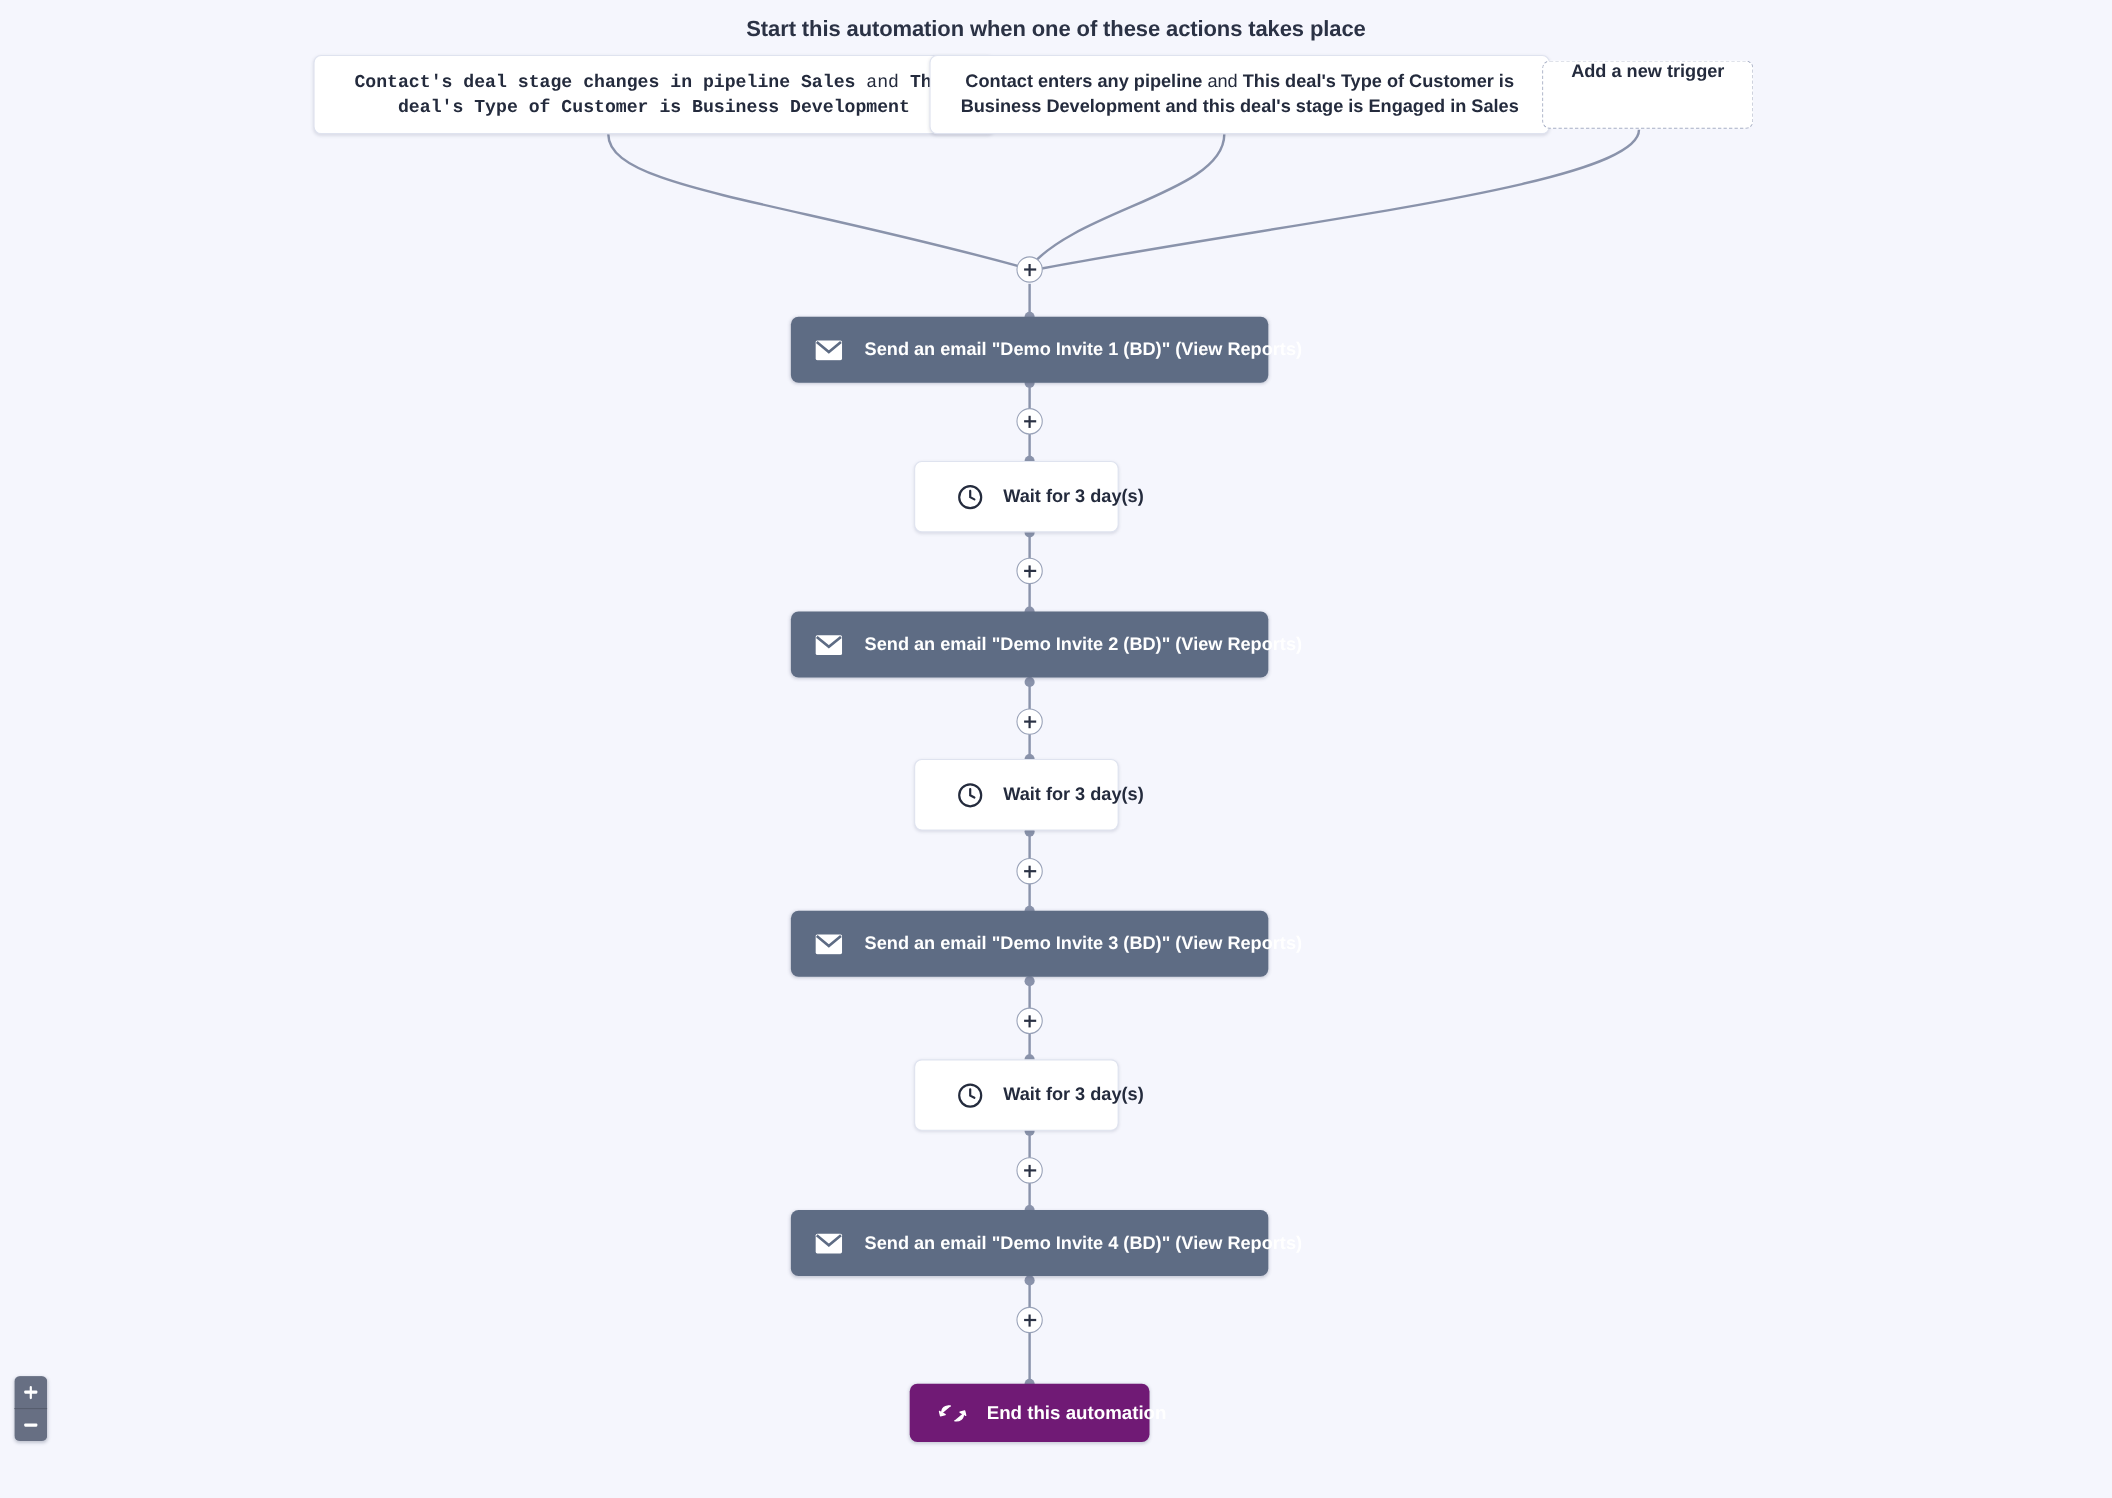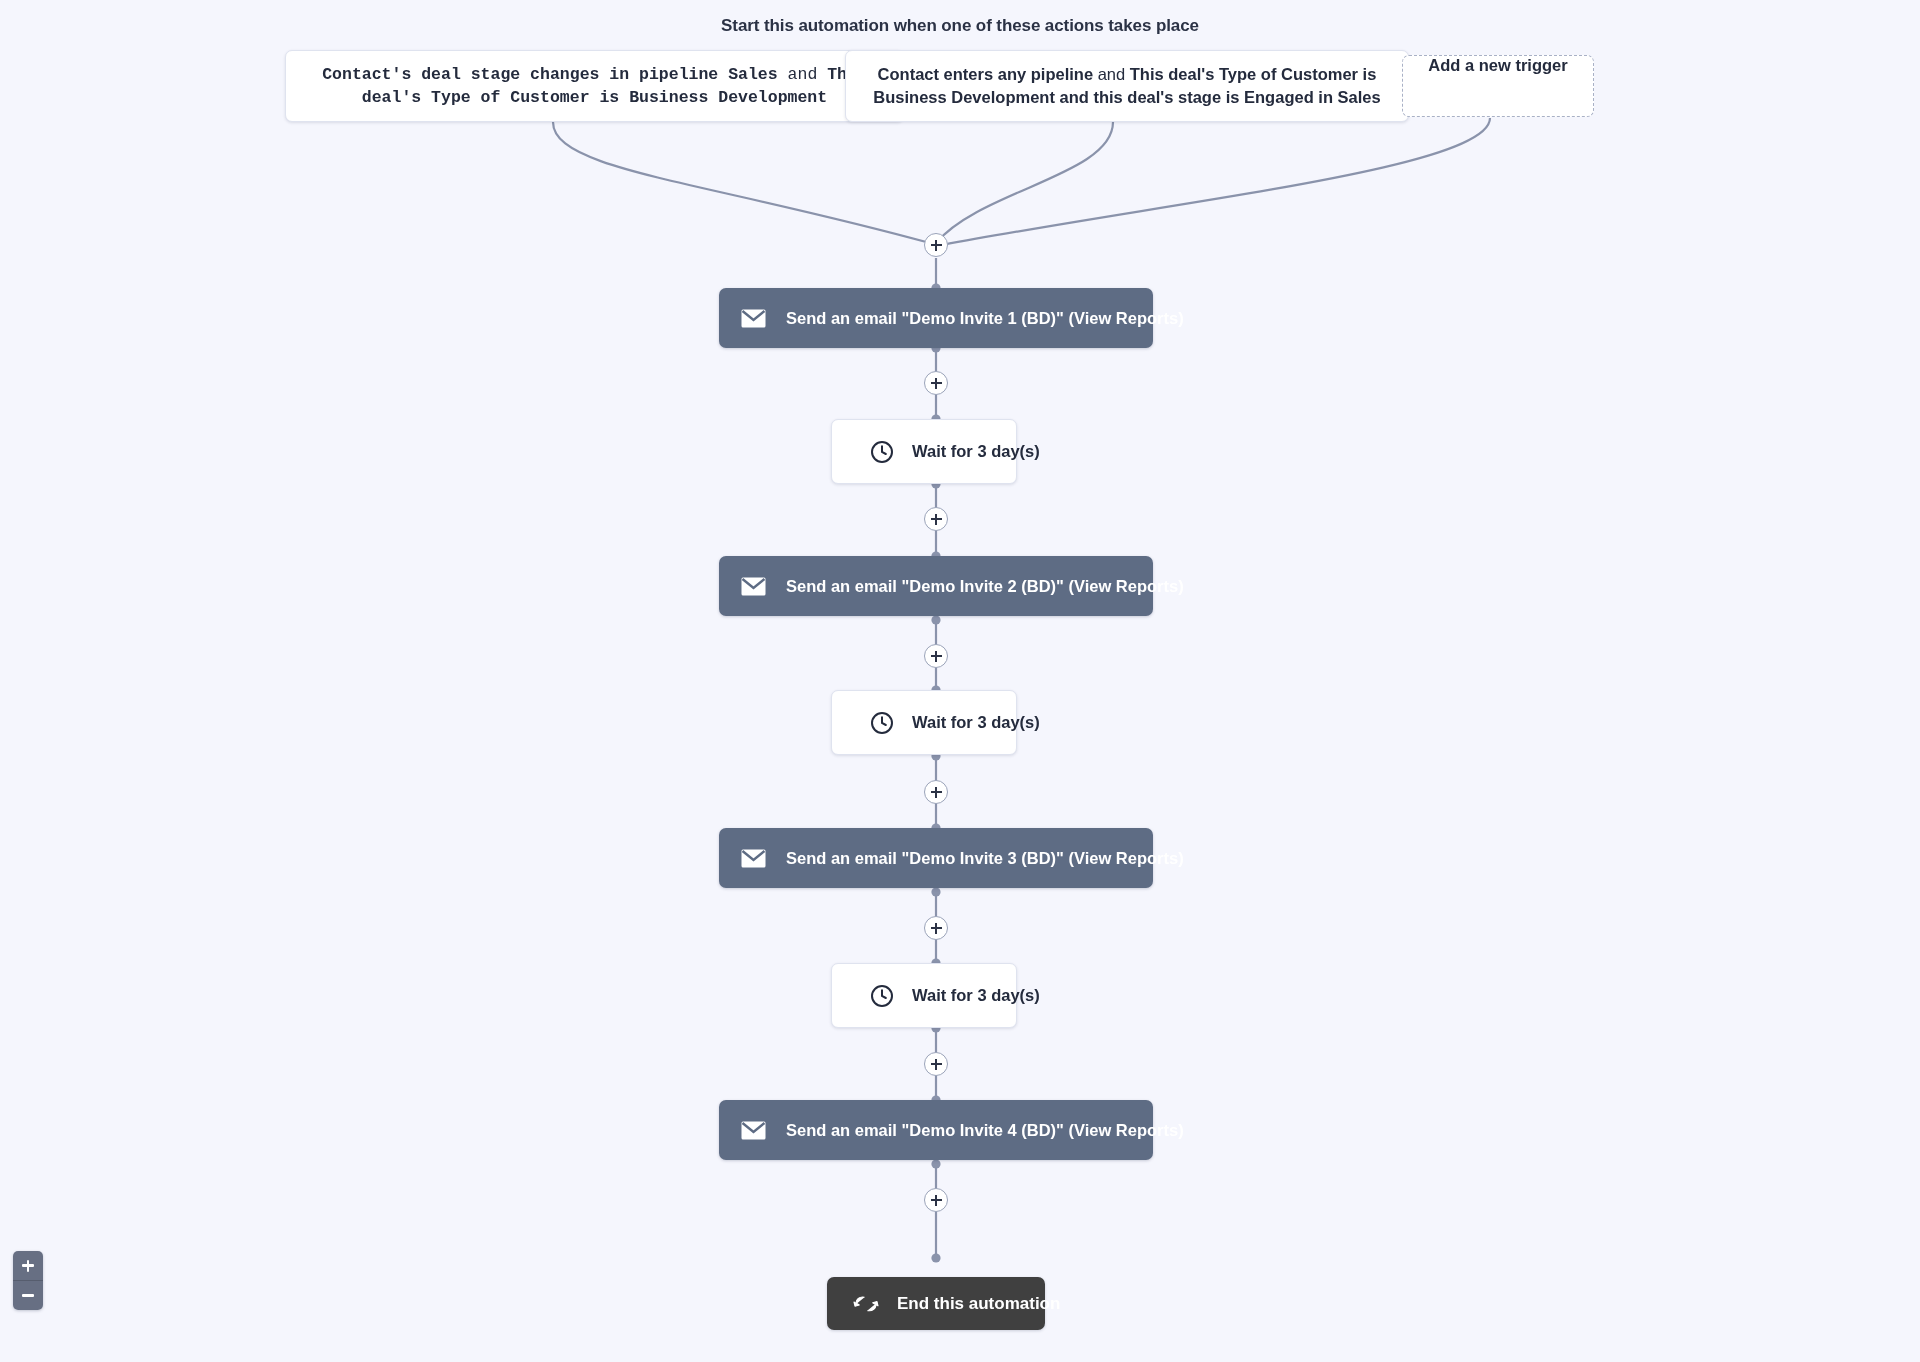--- a/index.html
+++ b/index.html
@@ -40,21 +40,21 @@
     stroke: none;
   }
 
   
   .board-title {
     position: absolute;
     top: 16px;
     left: 0;
     width: 1920px;
     text-align: center;
-    font-size: 17px;
+    font-size: 20px;
     font-weight: bold;
     color: #2b3245;
     letter-spacing: -0.1px;
   }
 
   
   .trigger {
     position: absolute;
     box-sizing: border-box;
     background: #ffffff;
@@ -159,25 +159,24 @@
     gap: 18px;
   }
   .step-wait .step-label {
     color: #242b3d;
     font-size: 16.5px;
     font-weight: bold;
     white-space: nowrap;
   }
 
   .step-end {
-    background: #404040;
+    background: #701a75;
     box-shadow: 0 1px 3px rgba(40, 50, 80, 0.2);
     padding: 0 26px;
     gap: 18px;
-    margin-top: 19px;
   }
   .step-end .step-label {
     color: #ffffff;
     font-size: 17px;
     font-weight: bold;
     white-space: nowrap;
   }
 
   .icon-wrap {
     display: flex;

